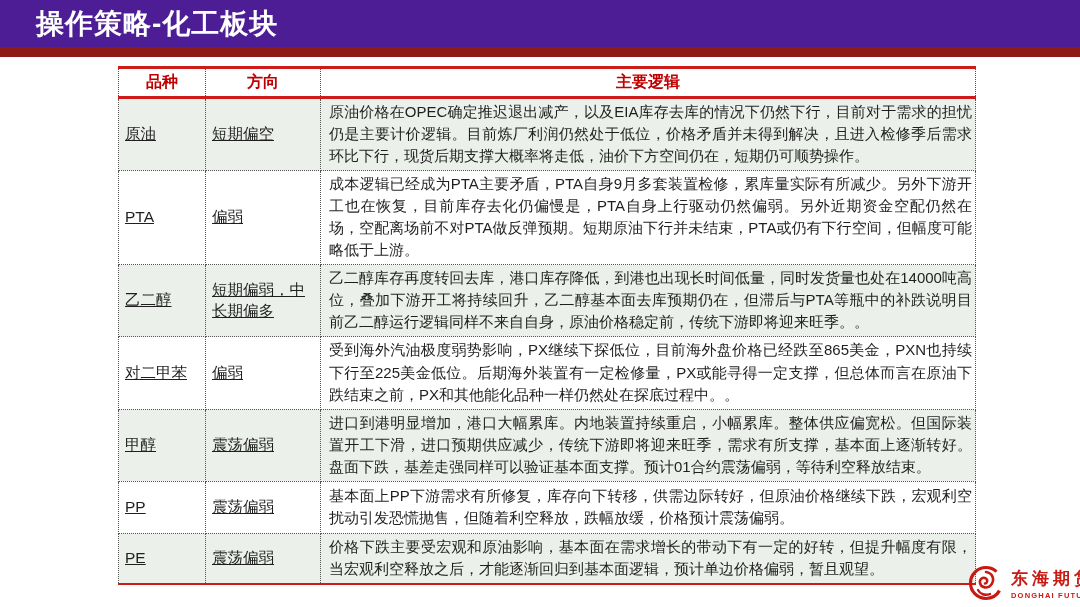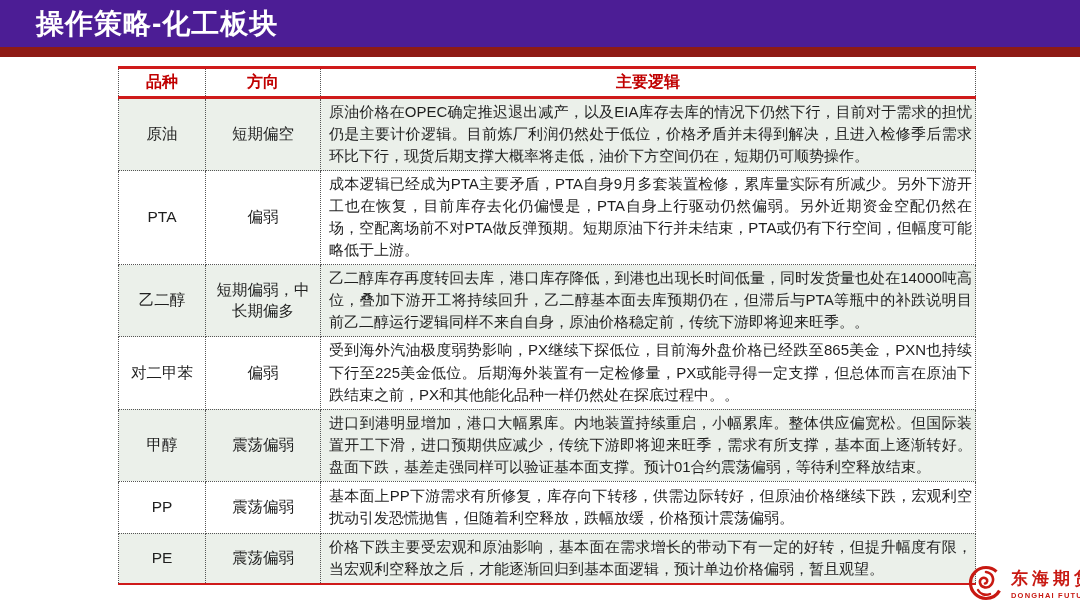--- a/index.html
+++ b/index.html
@@ -33,21 +33,21 @@
     border-left:1px dotted #555;
     background:#ffffff;padding:0;text-align:center;vertical-align:middle;
   }
   th:first-child{border-left:none;}
   td{
     border:1px dotted #555;
     color:#1f1f1f;vertical-align:middle;padding:0;
   }
   tr.tint td{background:#ebf0ea;}
   td.product,td.direction{
-    text-align:center;font-size:15.5px;line-height:1.35;padding:2px 6px;
+    text-align:left;font-size:15.5px;line-height:1.35;padding:2px 6px;text-decoration:underline;
   }
   td.logic{
     font-size:15px;line-height:1.47;padding:2px 3px 3px 8px;
     text-align:justify;text-justify:inter-ideograph;
   }
 
   
   .logo{
     position:absolute;top:562px;left:966px;
     display:flex;align-items:center;gap:5px;

